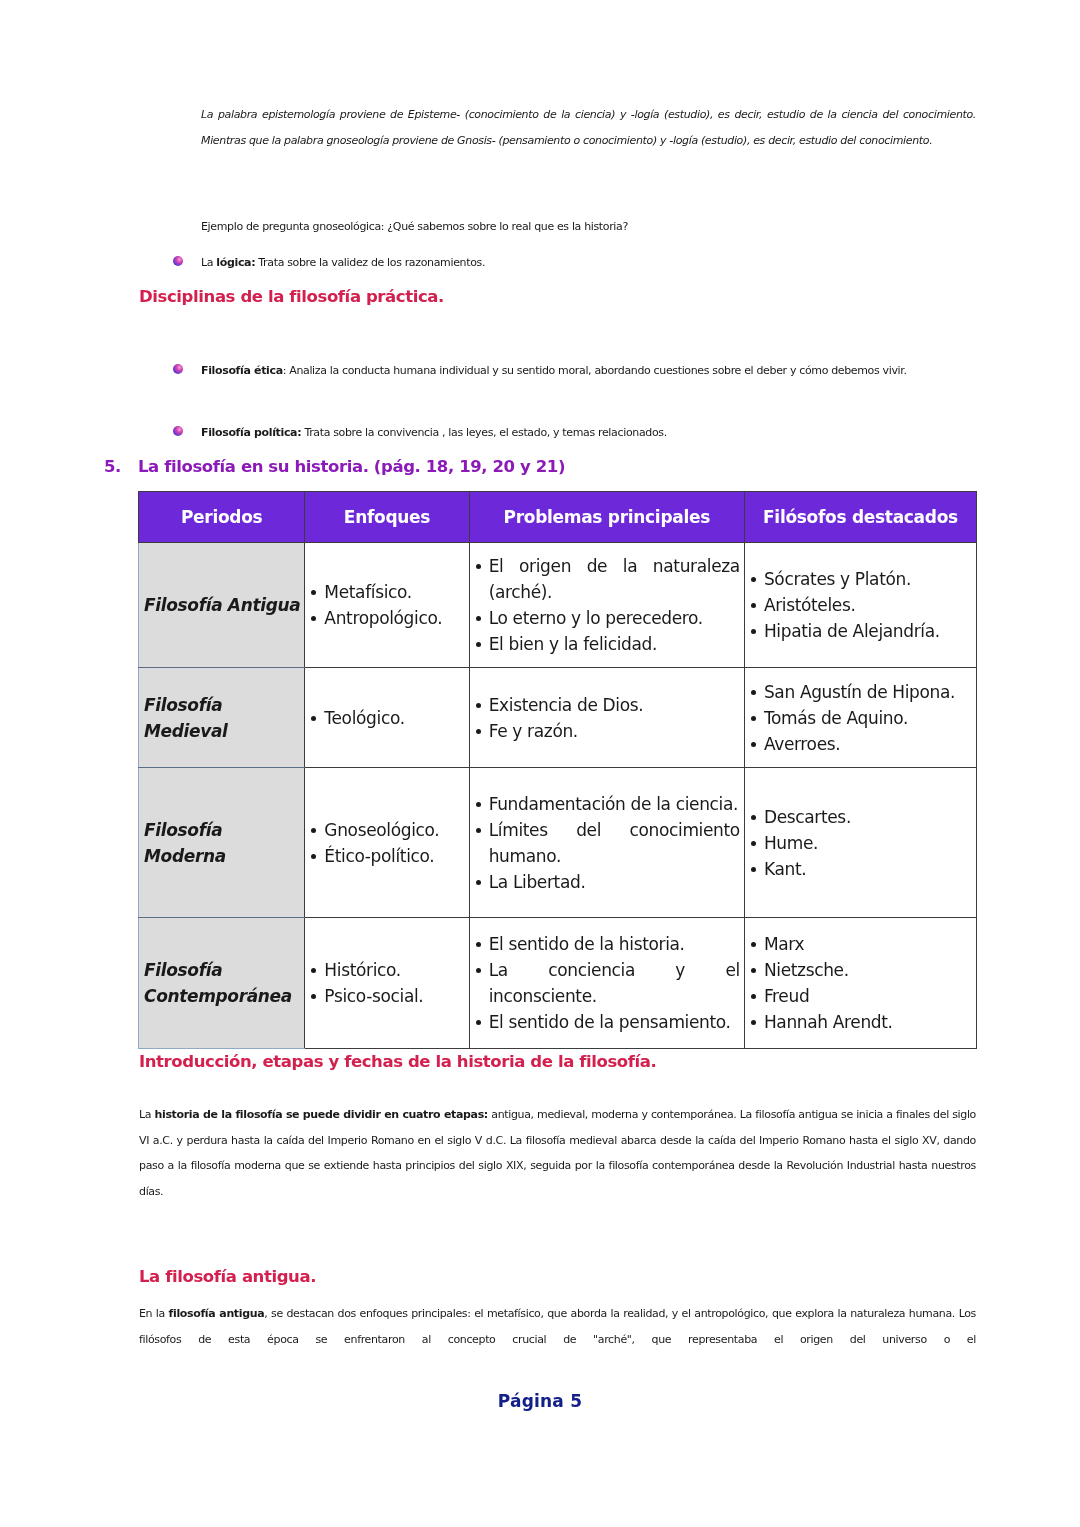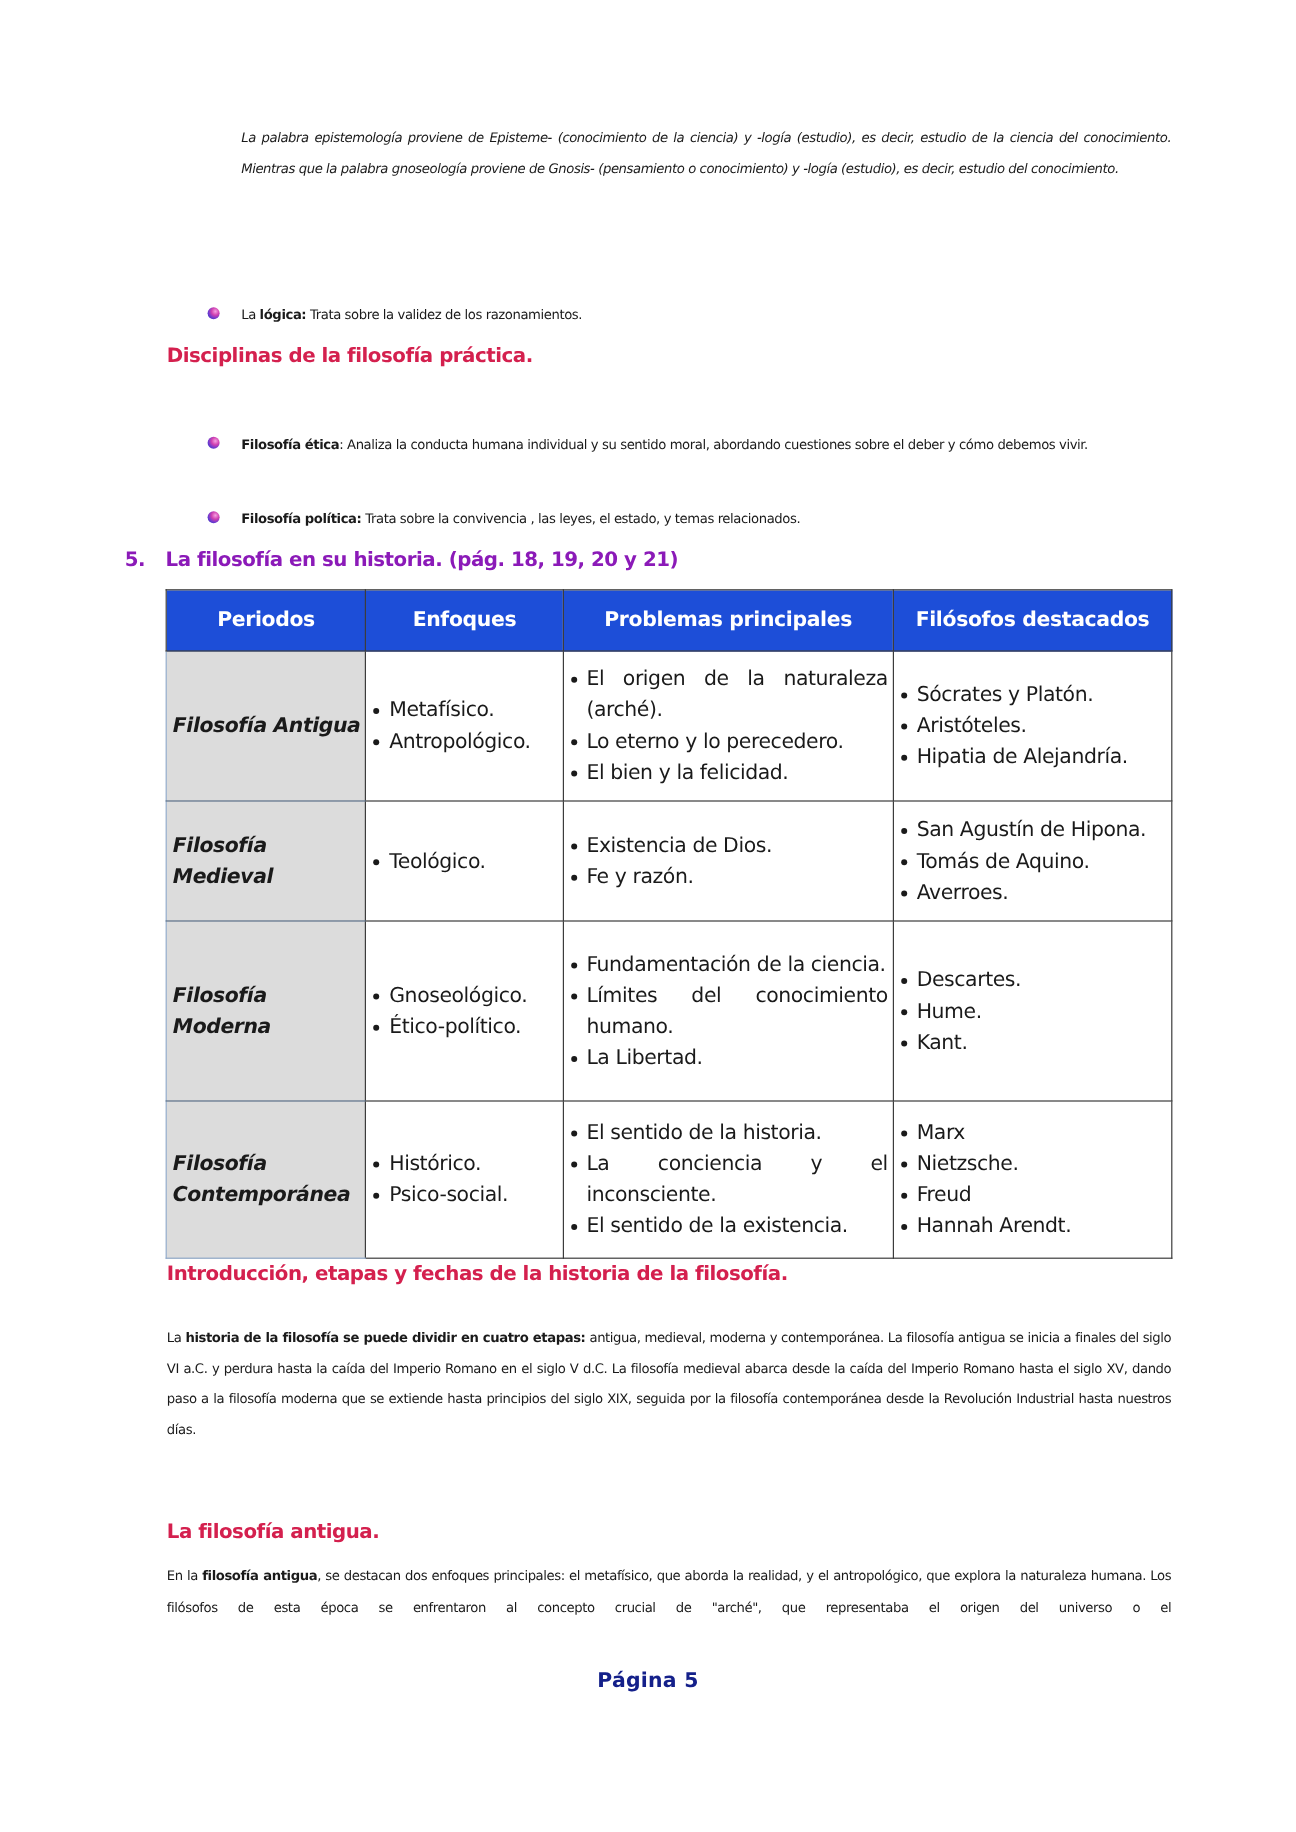--- a/index.html
+++ b/index.html
@@ -26,21 +26,21 @@
       position: absolute; width: 10px; height: 10px; border-radius: 50%;
       background: radial-gradient(circle at 65% 35%, #f5a0e0 0%, #d040b0 35%, #6a3ad0 65%, #2030b0 100%);
     }
     b { font-weight: bold; }
 
     table.hist {
       position: absolute; left: 138px; top: 491px; width: 839px;
       border-collapse: collapse; font-size: 17px; letter-spacing: -0.35px;
     }
     table.hist th {
-      background: #1d4ed8; color: #ffffff; font-weight: bold; height: 48px;
+      background: #6d28d9; color: #ffffff; font-weight: bold; height: 48px;
       border: 1.5px solid #3c3c3c; font-size: 17px; letter-spacing: -0.3px; margin-top: 35px;
     }
     table.hist td {
       border: 1px solid #3c3c3c; vertical-align: middle; padding: 0 4px; line-height: 26px;
     }
     table.hist td.period {
       background: #dcdcdc; font-weight: bold; font-style: italic; padding-left: 5px;
       border-left: 1.5px solid #8fa9c8; border-bottom-color: #5a6e86;
     }
     table.hist td.period.last { border-bottom: 1.5px solid #8fa9c8; }
@@ -57,20 +57,21 @@
       color: #14208a; font-weight: bold; font-size: 17px; letter-spacing: 0.2px;
     }
   </style>
 </head>
 <body>
 
 <div class="page">
 
   <p class="p italic" style="left:201px; top:102px; width:775px;">La palabra epistemología proviene de Episteme- (conocimiento de la ciencia) y -logía (estudio), es decir, estudio de la ciencia del conocimiento. Mientras que la palabra gnoseología proviene de Gnosis- (pensamiento o conocimiento) y -logía (estudio), es decir, estudio del conocimiento.</p>
 
+  <p class="p" style="left:201px; top:214px; width:775px;">Ejemplo de pregunta gnoseológica: ¿Qué sabemos sobre lo real que es la historia?</p>
 
   <span class="bullet" style="left:173px; top:256px;"></span>
   <p class="p" style="left:201px; top:250px; width:775px;"><span>La </span><b>lógica:</b><span> Trata sobre la validez de los razonamientos.</span></p>
 
   <h3 class="heading-red" style="left:139px; top:287px;">Disciplinas de la filosofía práctica.</h3>
 
 
   <span class="bullet" style="left:173px; top:364px;"></span>
   <p class="p" style="left:201px; top:358px; width:775px;"><b>Filosofía ética</b><span>: Analiza la conducta humana individual y su sentido moral, abordando cuestiones sobre el deber y cómo debemos vivir.</span></p>
 
@@ -161,21 +162,21 @@
         <td>
             <ul>
           <li>Histórico.</li>
           <li>Psico-social.</li>
         </ul>
           </td>
         <td>
             <ul>
           <li>El sentido de la historia.</li>
           <li>La conciencia y el inconsciente.</li>
-          <li>El sentido de la existencia.</li>
+          <li>El sentido de la pensamiento.</li>
         </ul>
           </td>
         <td>
             <ul>
           <li>Marx</li>
           <li>Nietzsche.</li>
           <li>Freud</li>
           <li>Hannah Arendt.</li>
         </ul>
           </td>

